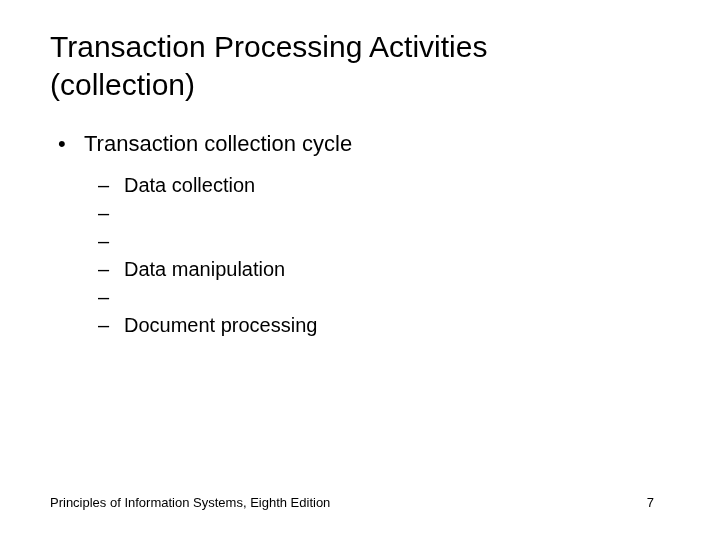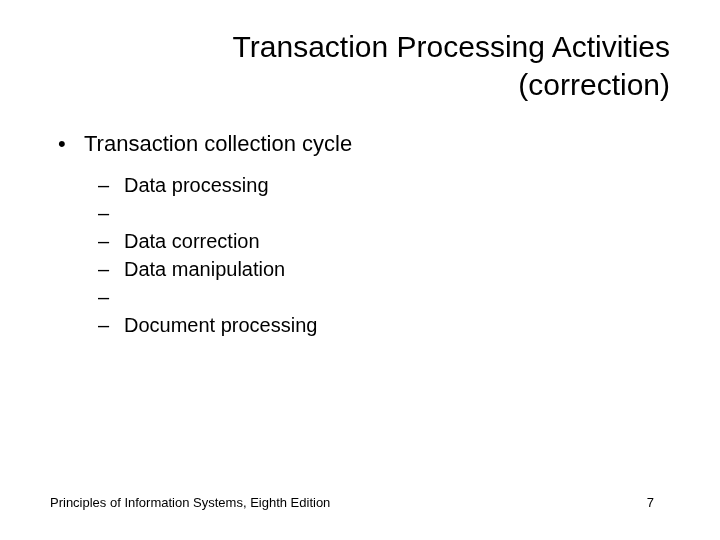--- a/index.html
+++ b/index.html
@@ -12,21 +12,21 @@
   }
   .slide {
     width: 720px;
     height: 540px;
     position: relative;
     padding: 28px 50px 0 50px;
   }
   .title {
     font-size: 30px;
     font-weight: 400;
-    text-align: right;
+    text-align: left;
     line-height: 1.25;
     margin-bottom: 28px;
   }
   .content {
     padding-left: 6px;
   }
   .level1 {
     display: flex;
     align-items: flex-start;
     font-size: 22px;
@@ -62,39 +62,38 @@
     font-size: 13px;
   }
 </style>
 </head>
 <body>
 
 <div class="slide">
 
   <h1 class="title">
     <span>Transaction Processing Activities</span><br>
-    <span>(correction)</span>
+    <span>(collection)</span>
   </h1>
 
   <div class="content">
     <div class="level1">
       <span class="bullet">•</span>
       <span>Transaction collection cycle</span>
     </div>
     <div class="level2-list">
       <div class="level2">
         <span class="dash">–</span>
-        <span>Data processing</span>
+        <span>Data collection</span>
       </div>
       <div class="level2">
         <span class="dash">–</span>
       </div>
       <div class="level2">
         <span class="dash">–</span>
-        <span>Data correction</span>
       </div>
       <div class="level2">
         <span class="dash">–</span>
         <span>Data manipulation</span>
       </div>
       <div class="level2">
         <span class="dash">–</span>
       </div>
       <div class="level2">
         <span class="dash">–</span>

